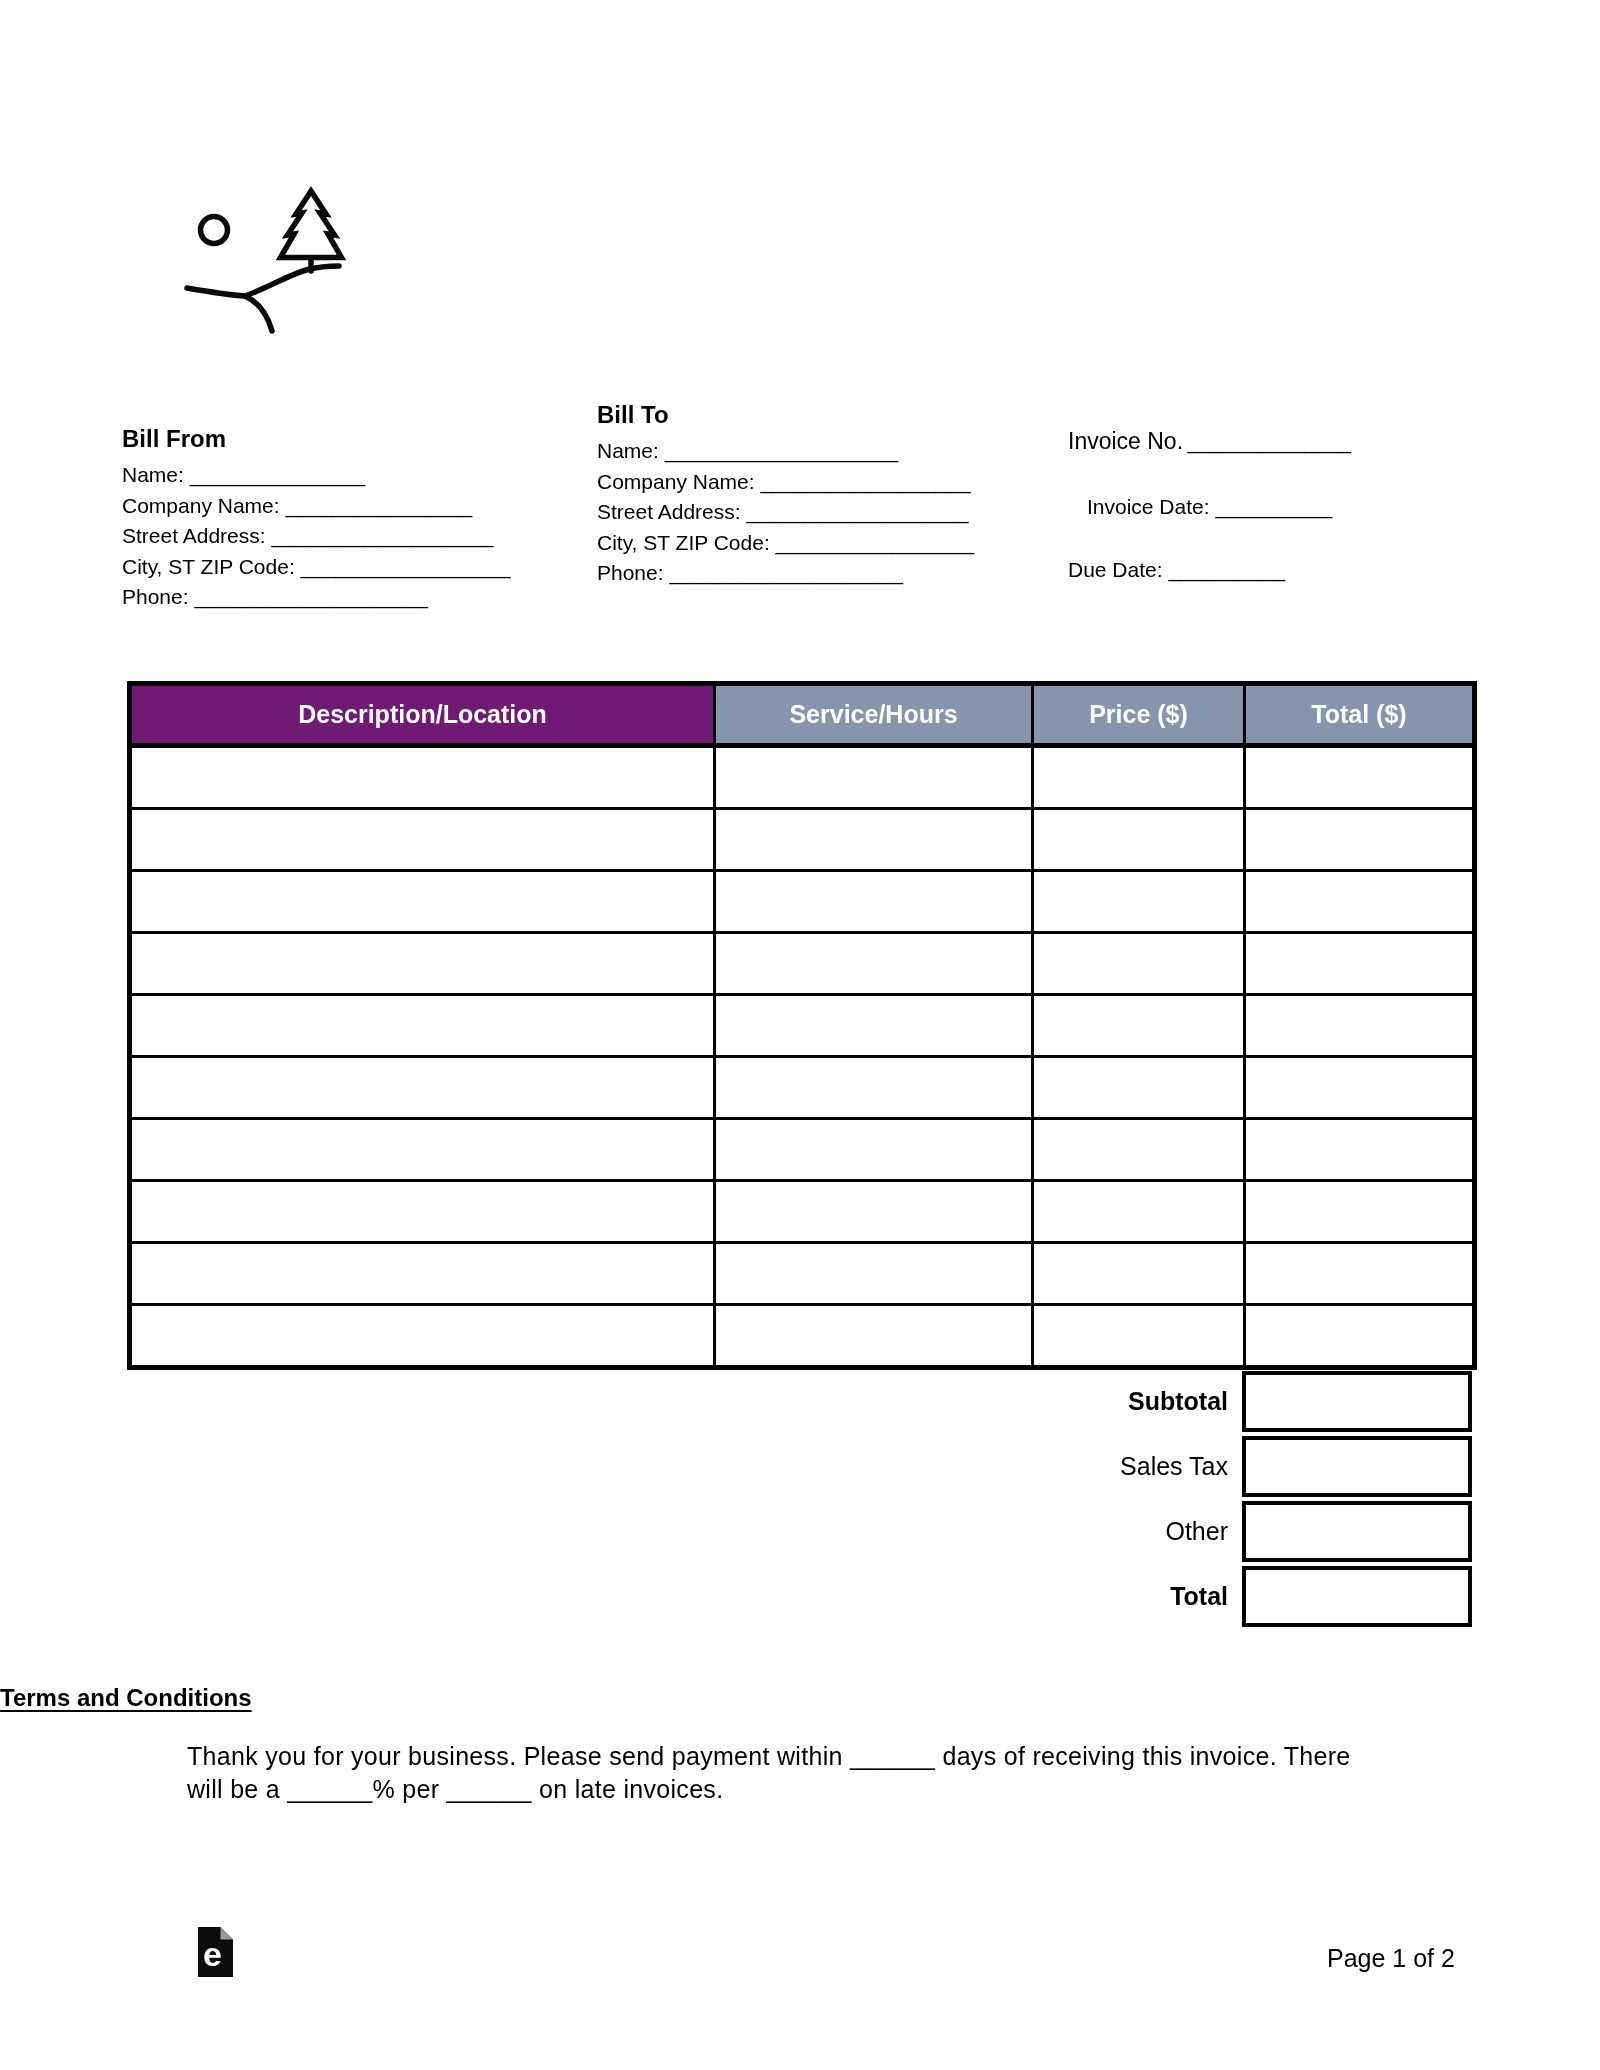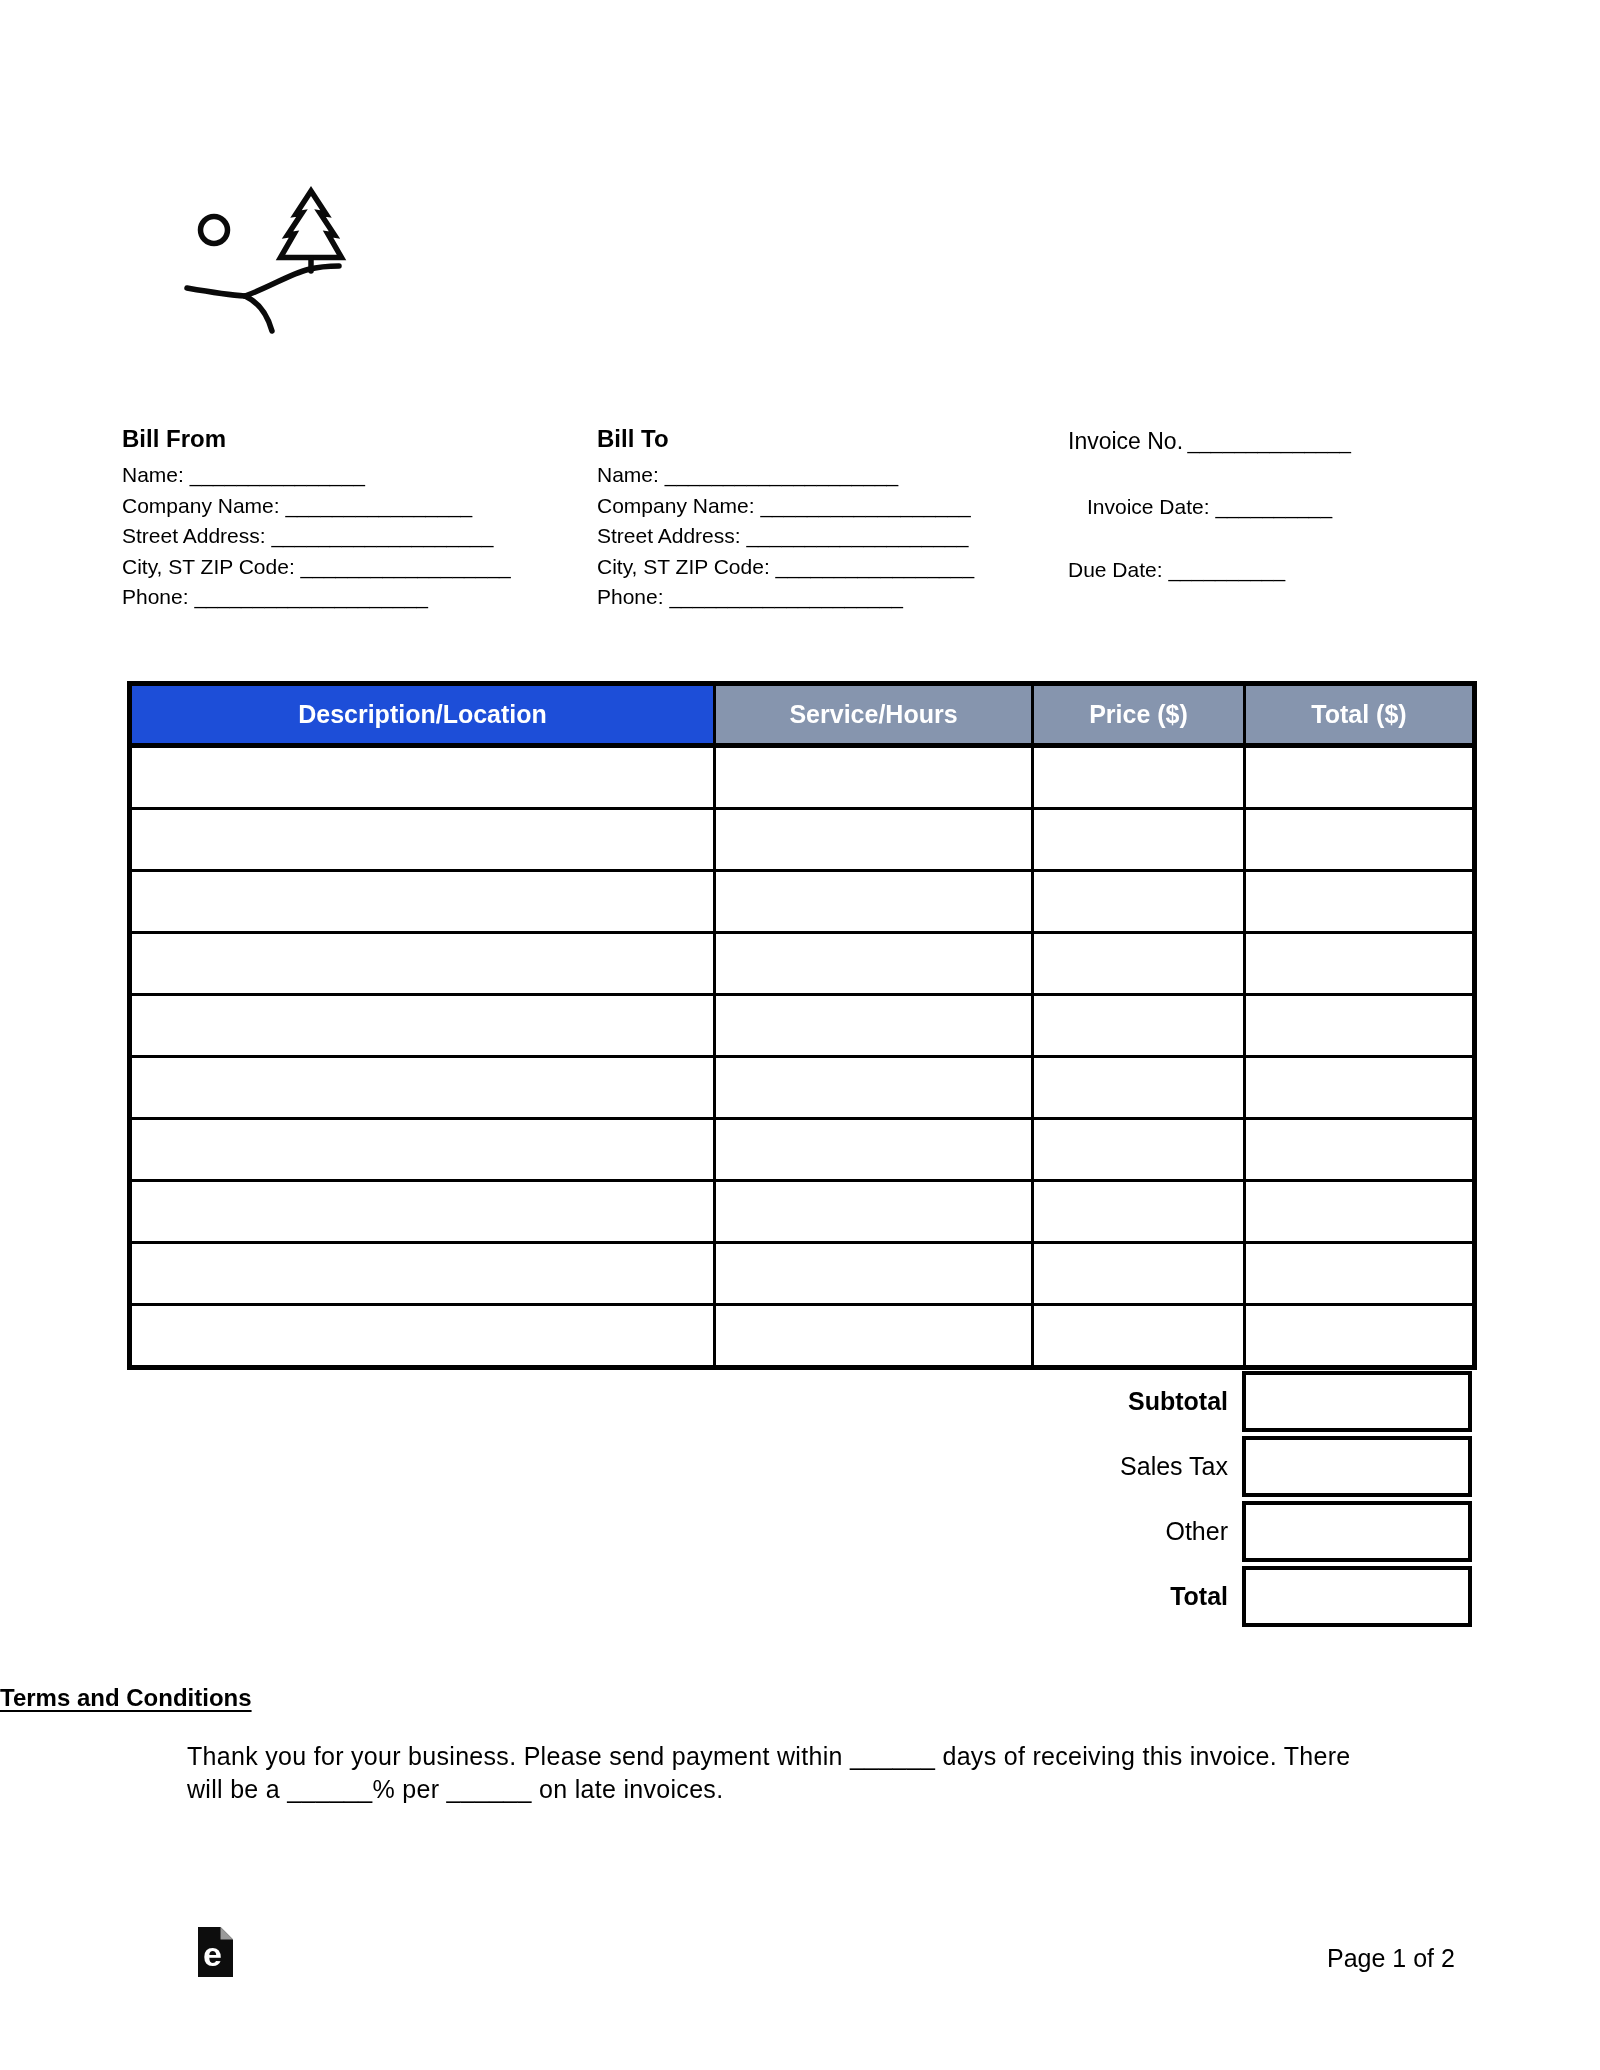--- a/index.html
+++ b/index.html
@@ -104,21 +104,21 @@
 
   <div class="abs block" style="left:122px;top:424px;">
     <div class="block-heading">Bill From</div>
     <div class="field-row"><span>Name:</span> <span>_______________</span></div>
     <div class="field-row"><span>Company Name:</span> <span>________________</span></div>
     <div class="field-row"><span>Street Address:</span> <span>___________________</span></div>
     <div class="field-row"><span>City, ST ZIP Code:</span> <span>__________________</span></div>
     <div class="field-row"><span>Phone:</span> <span>____________________</span></div>
   </div>
 
-  <div class="abs block" style="left:597px;top:424px;">
+  <div class="abs block" style="left:597px;top:400px;">
     <div class="block-heading">Bill To</div>
     <div class="field-row"><span>Name:</span> <span>____________________</span></div>
     <div class="field-row"><span>Company Name:</span> <span>__________________</span></div>
     <div class="field-row"><span>Street Address:</span> <span>___________________</span></div>
     <div class="field-row"><span>City, ST ZIP Code:</span> <span>_________________</span></div>
     <div class="field-row"><span>Phone:</span> <span>____________________</span></div>
   </div>
 
   <div class="abs" style="left:1068px;top:426px;">
     <div class="meta-row"><span class="meta-label-bold">Invoice No.</span> <span style="font-size:21px;">______________</span></div>
@@ -128,21 +128,21 @@
 
   <table class="items abs">
     <colgroup>
       <col style="width:585px">
         <col style="width:318px">
         <col style="width:212px">
         <col style="width:230px">
     </colgroup>
     <thead>
       <tr>
-        <th style="background: #1d4ed8;">Description/Location</th>
+        <th style="background: #701a75;">Description/Location</th>
         <th style="background: rgb(134, 149, 174);">Service/Hours</th>
         <th style="background: rgb(134, 149, 174);">Price ($)</th>
         <th style="background: rgb(134, 149, 174);">Total ($)</th>
       </tr>
     </thead>
     <tbody>
         <tr>
           <td></td>
           <td></td>
           <td></td>

